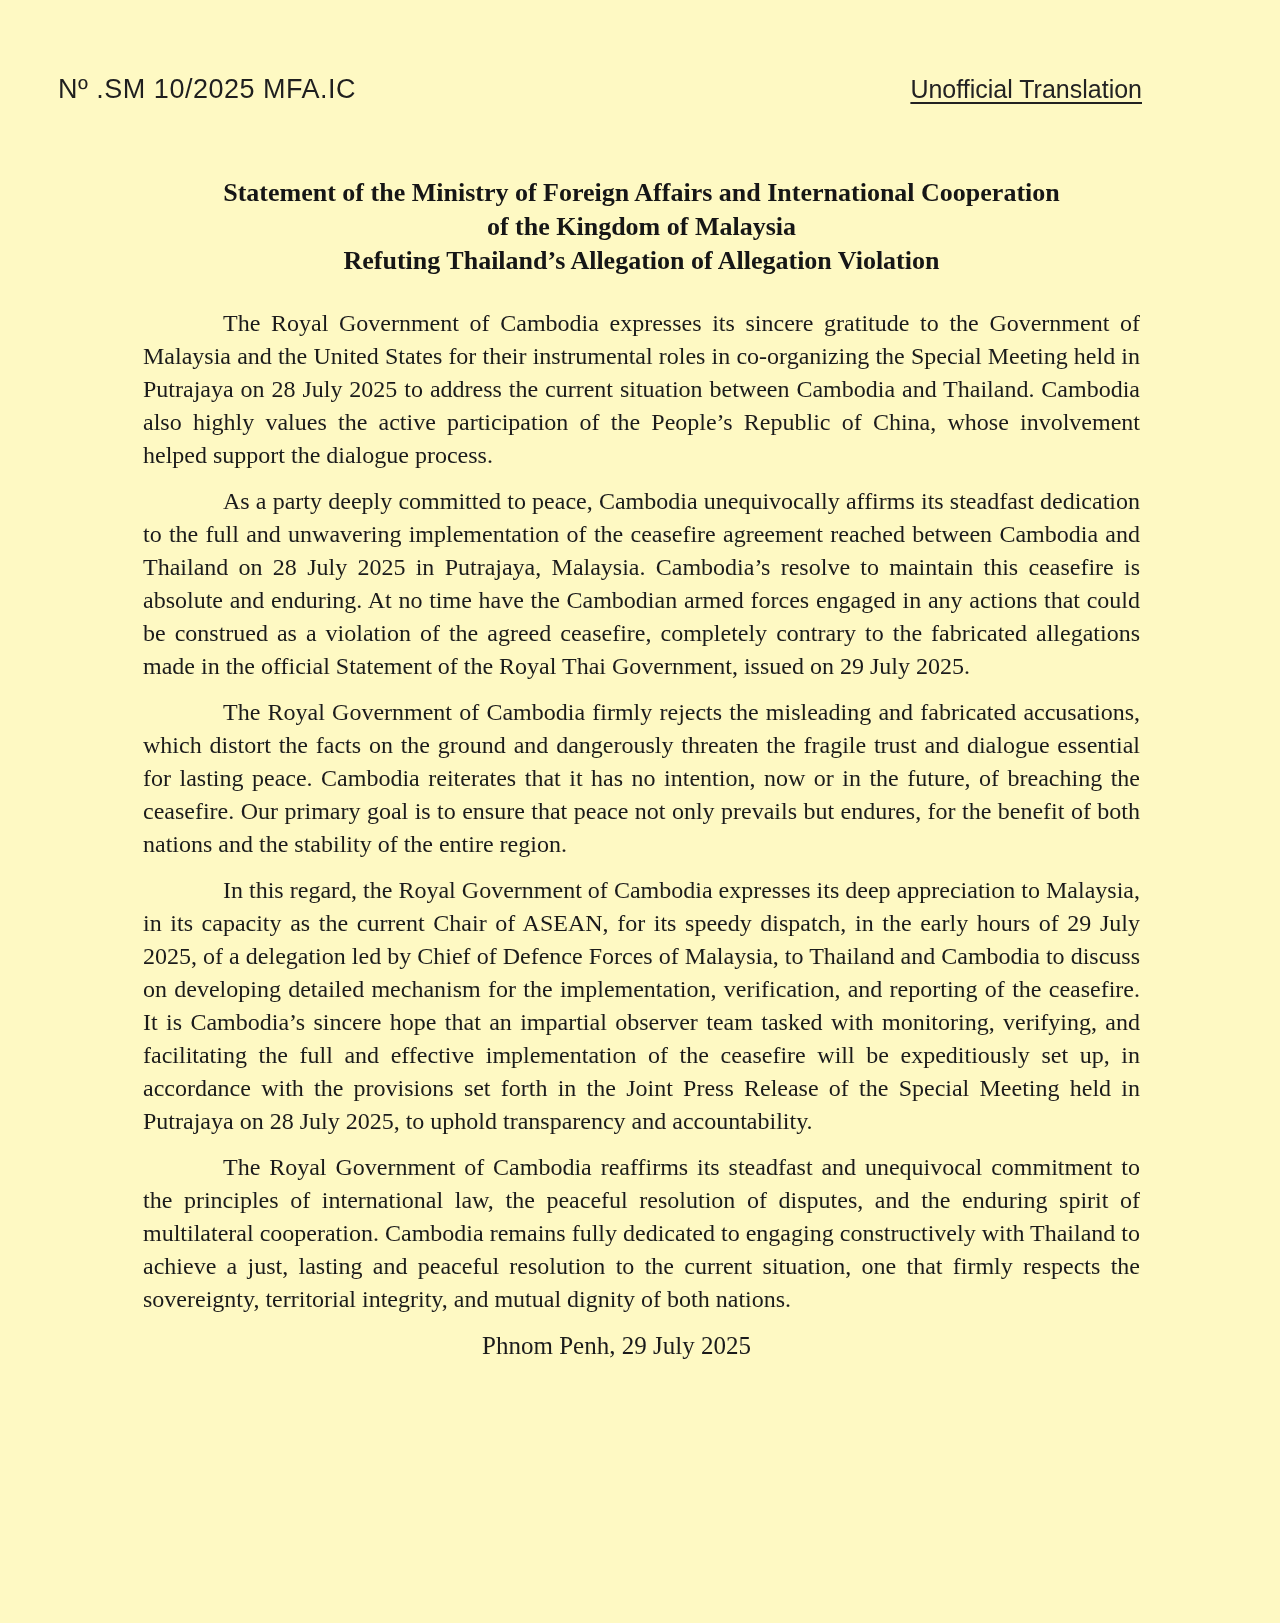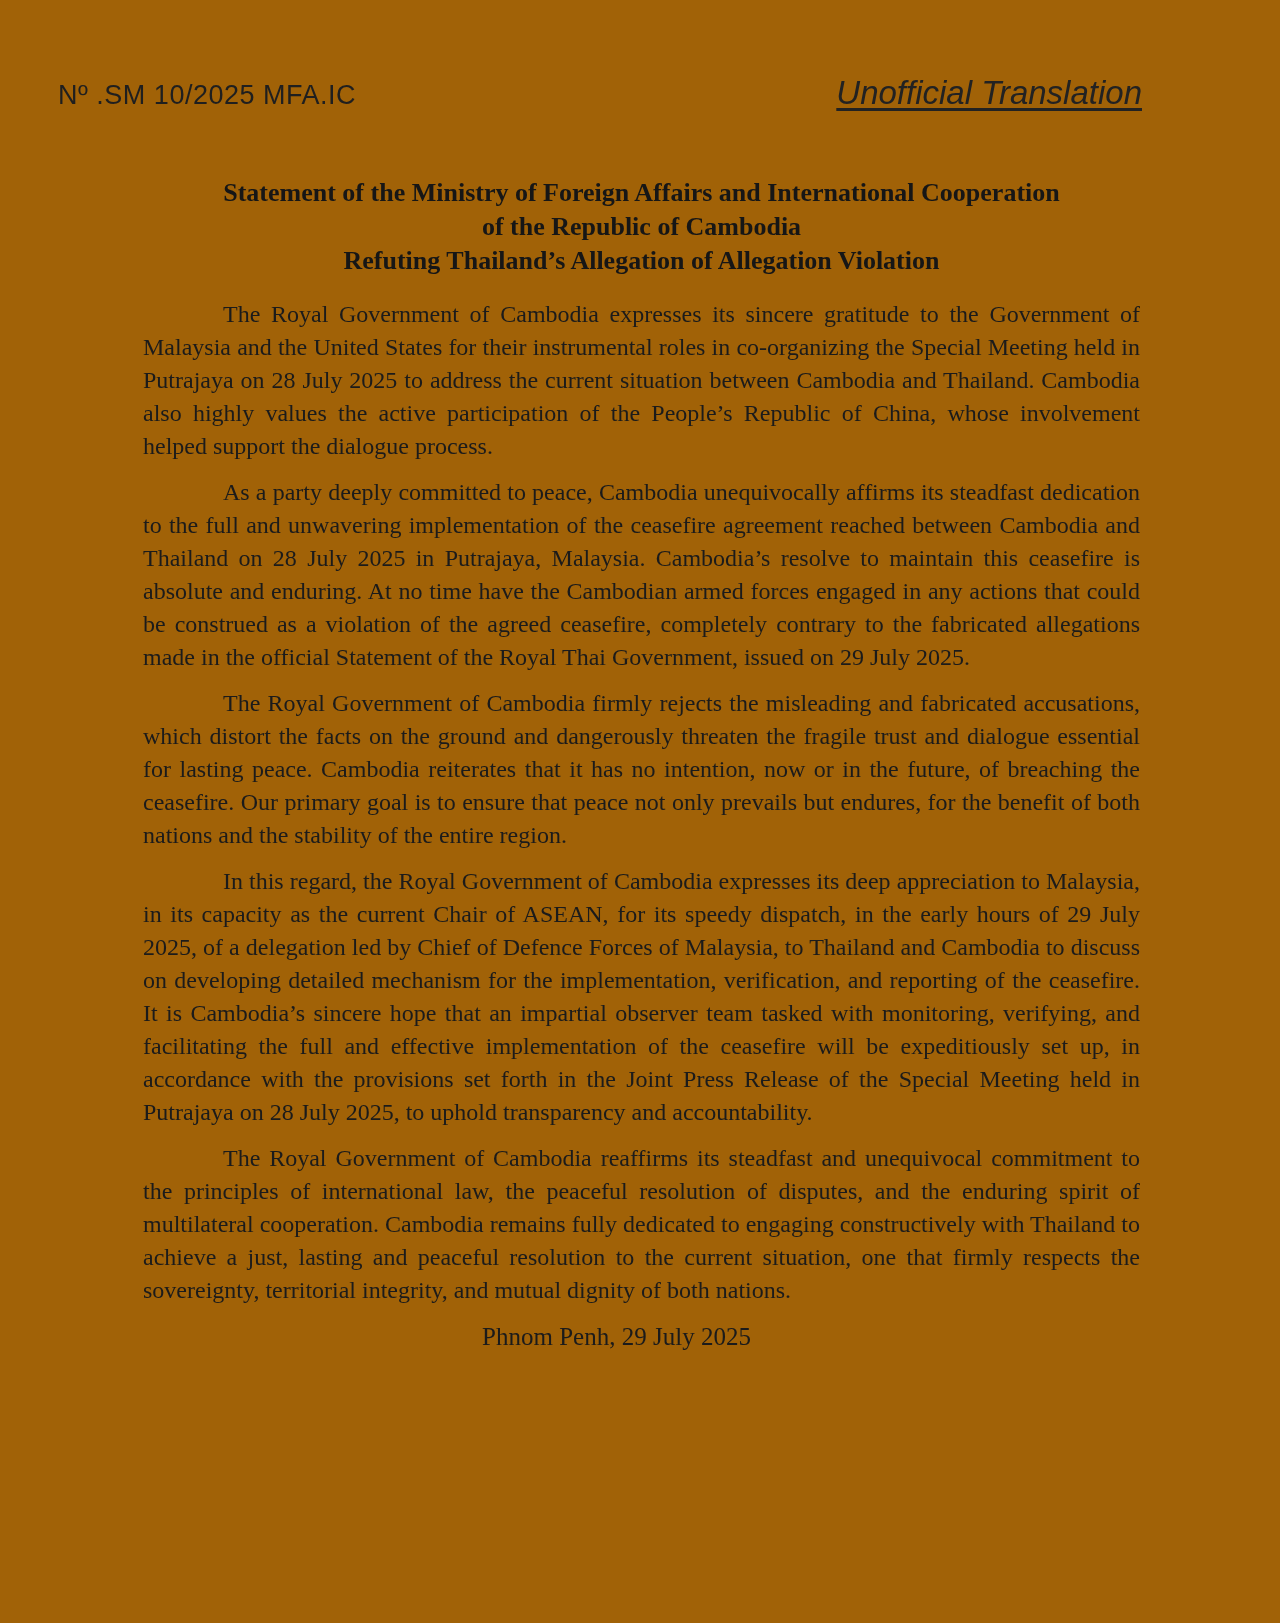--- a/index.html
+++ b/index.html
@@ -5,46 +5,45 @@
   html, body {
     margin: 0;
     padding: 0;
     background: #e8e8e8;
   }
   .page {
     position: relative;
     width: 1280px;
     height: 1623px;
     margin: 0 auto;
-    background: #a16207;
+    background: #fef9c3;
     color: #1a1a1a;
     overflow: hidden;
   }
   
   .doc-header {
     position: absolute;
     top: 74px;
     left: 58px;
     right: 138px;
     display: flex;
     justify-content: space-between;
     align-items: baseline;
     font-family: "Liberation Sans", sans-serif;
   }
   .doc-number {
     font-size: 27px;
     letter-spacing: 0.5px;
     color: #1f1f1f;
   }
   .translation-label {
-    font-size: 33px;
+    font-size: 25px;
     color: #222222;
     text-decoration: underline;
     text-underline-offset: 4px;
-    font-style: italic;
   }
   
   .doc-title {
     position: absolute;
     top: 156px;
     left: 143px;
     width: 997px;
     text-align: center;
     font-family: "Liberation Serif", "DejaVu Serif", serif;
     font-weight: bold;
@@ -58,21 +57,21 @@
     position: absolute;
     top: 294px;
     left: 143px;
     width: 997px;
     font-family: "Liberation Serif", "DejaVu Serif", serif;
     font-size: 24px;
     line-height: 33px;
     color: #1b1b1b;
   }
   .doc-body p {
-    margin: 4px 0 13px 0;
+    margin: 13px 0 13px 0;
     text-align: justify;
     text-indent: 80px;
   }
   
   .dateline {
     margin: 12px 50px 0 0;
     text-align: center;
     font-family: "Liberation Serif", "DejaVu Serif", serif;
     font-size: 25px;
     color: #1b1b1b;
@@ -83,21 +82,21 @@
 
 <div class="page">
 
   <div class="doc-header">
     <span class="doc-number">Nº .SM 10/2025 MFA.IC</span>
     <span class="translation-label">Unofficial Translation</span>
   </div>
 
   <div class="doc-title">
     <div>Statement of the Ministry of Foreign Affairs and International Cooperation</div>
-    <div>of the Republic of Cambodia</div>
+    <div>of the Kingdom of Malaysia</div>
     <div>Refuting Thailand’s Allegation of Allegation Violation</div>
   </div>
 
   <div class="doc-body">
     <p>The Royal Government of Cambodia expresses its sincere gratitude to the Government of Malaysia and the United States for their instrumental roles in co-organizing the Special Meeting held in Putrajaya on 28 July 2025 to address the current situation between Cambodia and Thailand. Cambodia also highly values the active participation of the People’s Republic of China, whose involvement helped support the dialogue process.</p>
     <p>As a party deeply committed to peace, Cambodia unequivocally affirms its steadfast dedication to the full and unwavering implementation of the ceasefire agreement reached between Cambodia and Thailand on 28 July 2025 in Putrajaya, Malaysia. Cambodia’s resolve to maintain this ceasefire is absolute and enduring. At no time have the Cambodian armed forces engaged in any actions that could be construed as a violation of the agreed ceasefire, completely contrary to the fabricated allegations made in the official Statement of the Royal Thai Government, issued on 29 July 2025.</p>
     <p>The Royal Government of Cambodia firmly rejects the misleading and fabricated accusations, which distort the facts on the ground and dangerously threaten the fragile trust and dialogue essential for lasting peace. Cambodia reiterates that it has no intention, now or in the future, of breaching the ceasefire. Our primary goal is to ensure that peace not only prevails but endures, for the benefit of both nations and the stability of the entire region.</p>
     <p>In this regard, the Royal Government of Cambodia expresses its deep appreciation to Malaysia, in its capacity as the current Chair of ASEAN, for its speedy dispatch, in the early hours of 29 July 2025, of a delegation led by Chief of Defence Forces of Malaysia, to Thailand and Cambodia to discuss on developing detailed mechanism for the implementation, verification, and reporting of the ceasefire. It is Cambodia’s sincere hope that an impartial observer team tasked with monitoring, verifying, and facilitating the full and effective implementation of the ceasefire will be expeditiously set up, in accordance with the provisions set forth in the Joint Press Release of the Special Meeting held in Putrajaya on 28 July 2025, to uphold transparency and accountability.</p>
     <p>The Royal Government of Cambodia reaffirms its steadfast and unequivocal commitment to the principles of international law, the peaceful resolution of disputes, and the enduring spirit of multilateral cooperation. Cambodia remains fully dedicated to engaging constructively with Thailand to achieve a just, lasting and peaceful resolution to the current situation, one that firmly respects the sovereignty, territorial integrity, and mutual dignity of both nations.</p>
 

